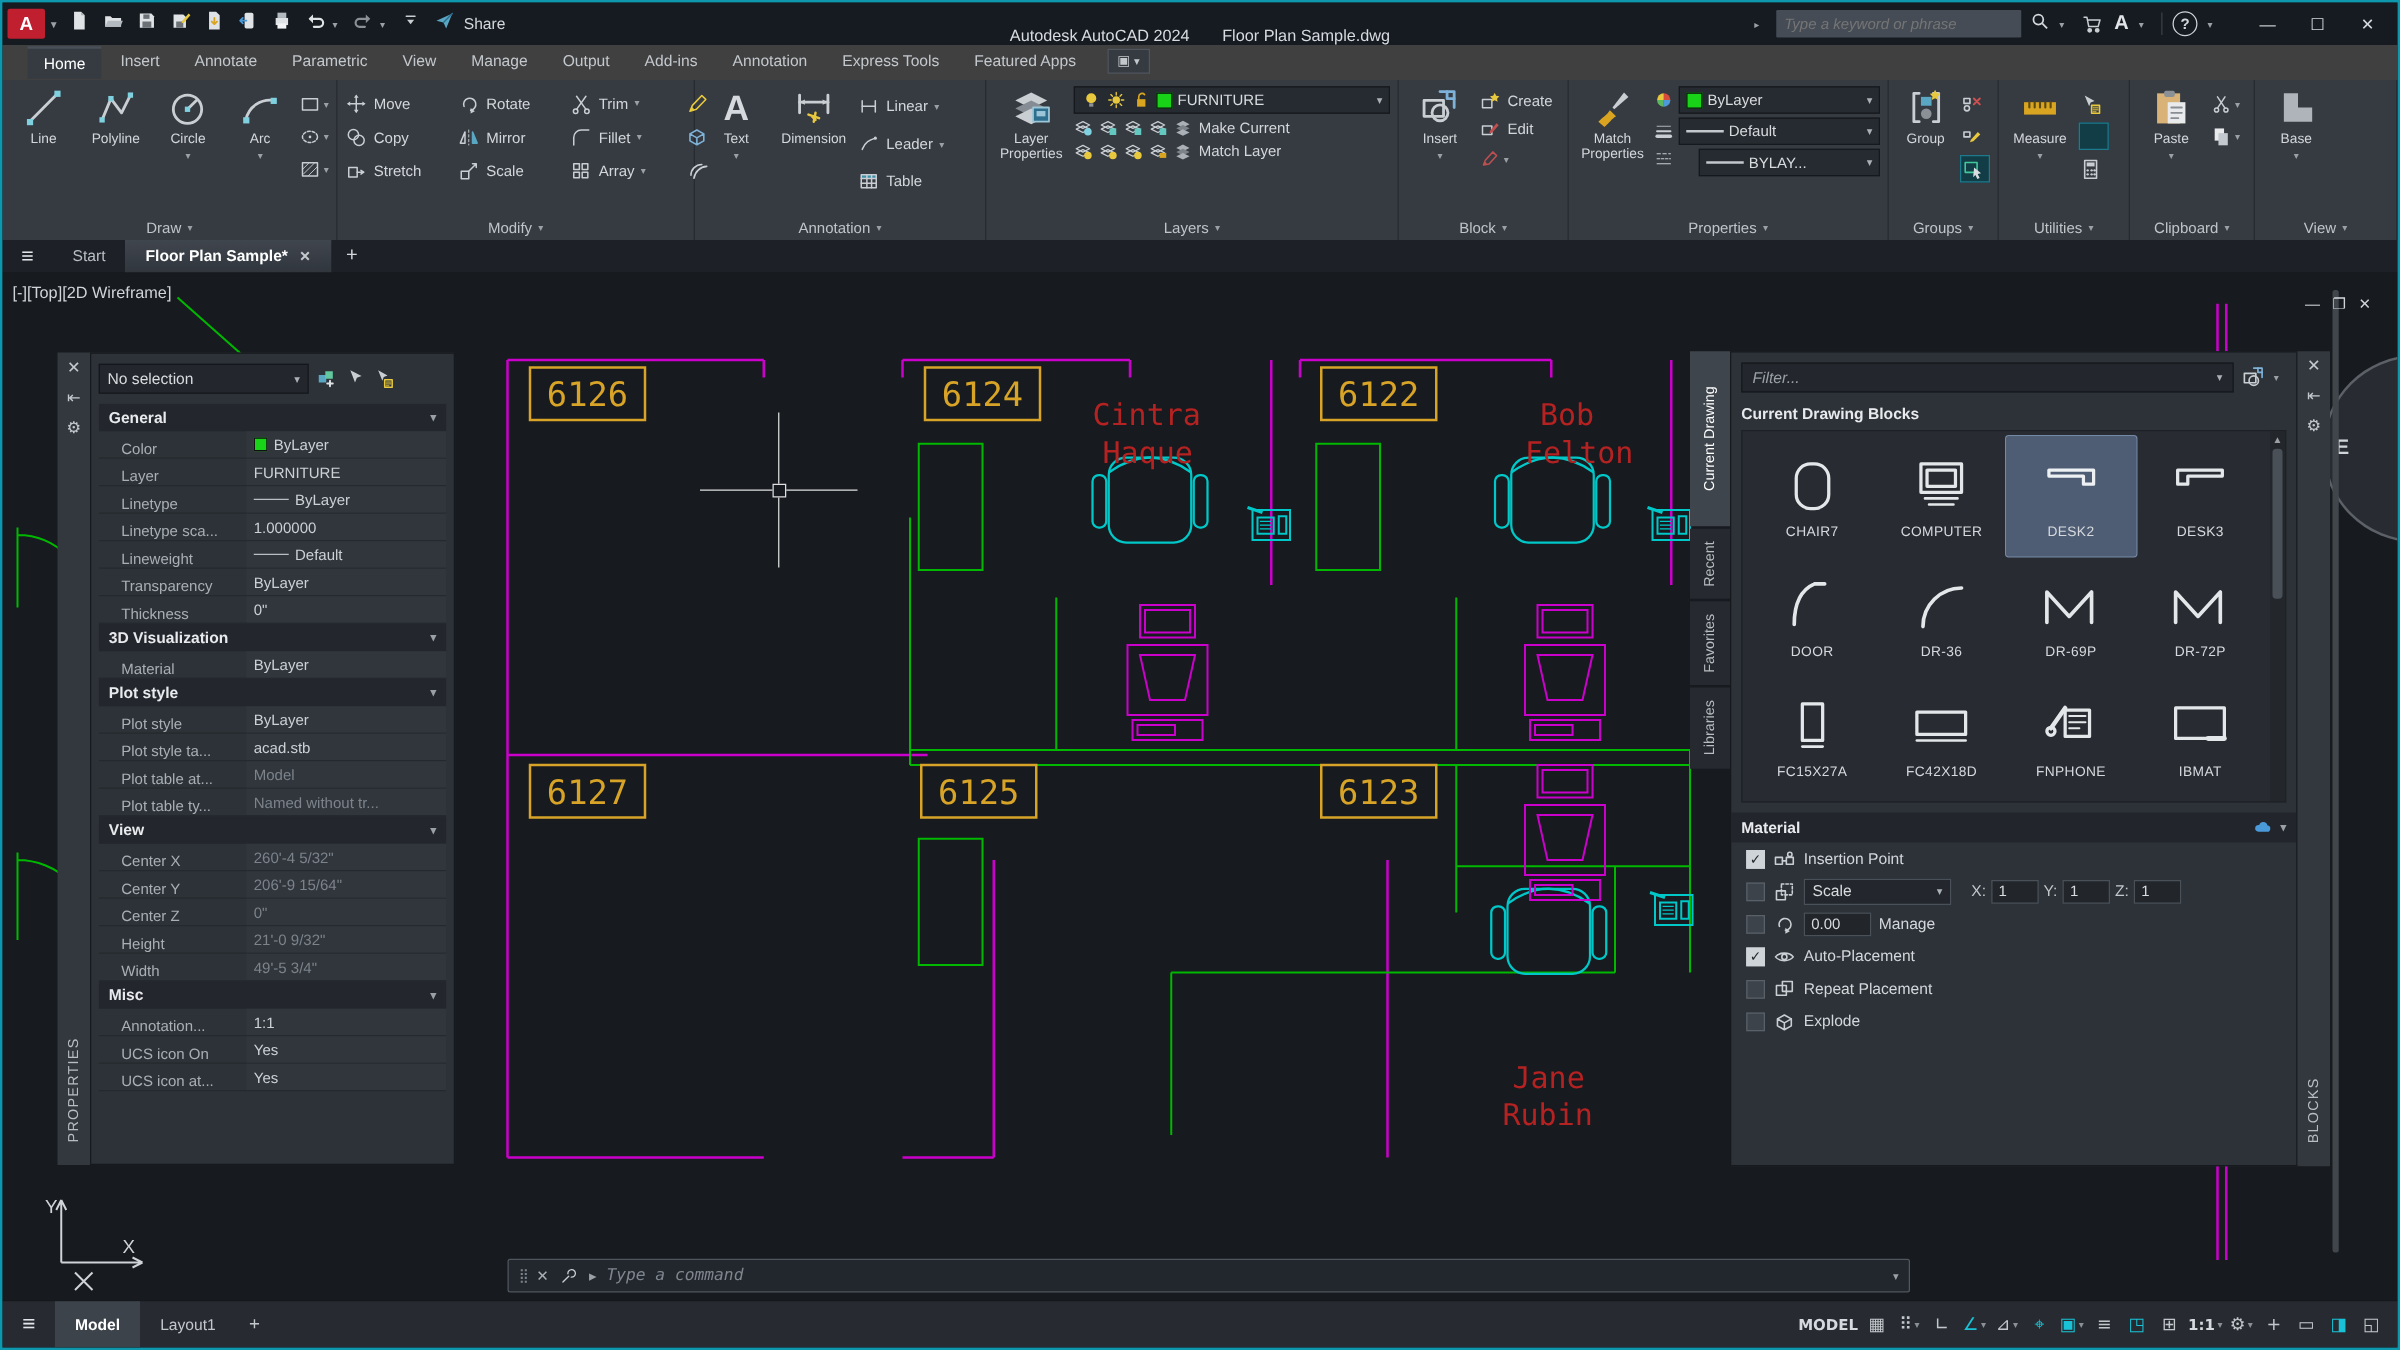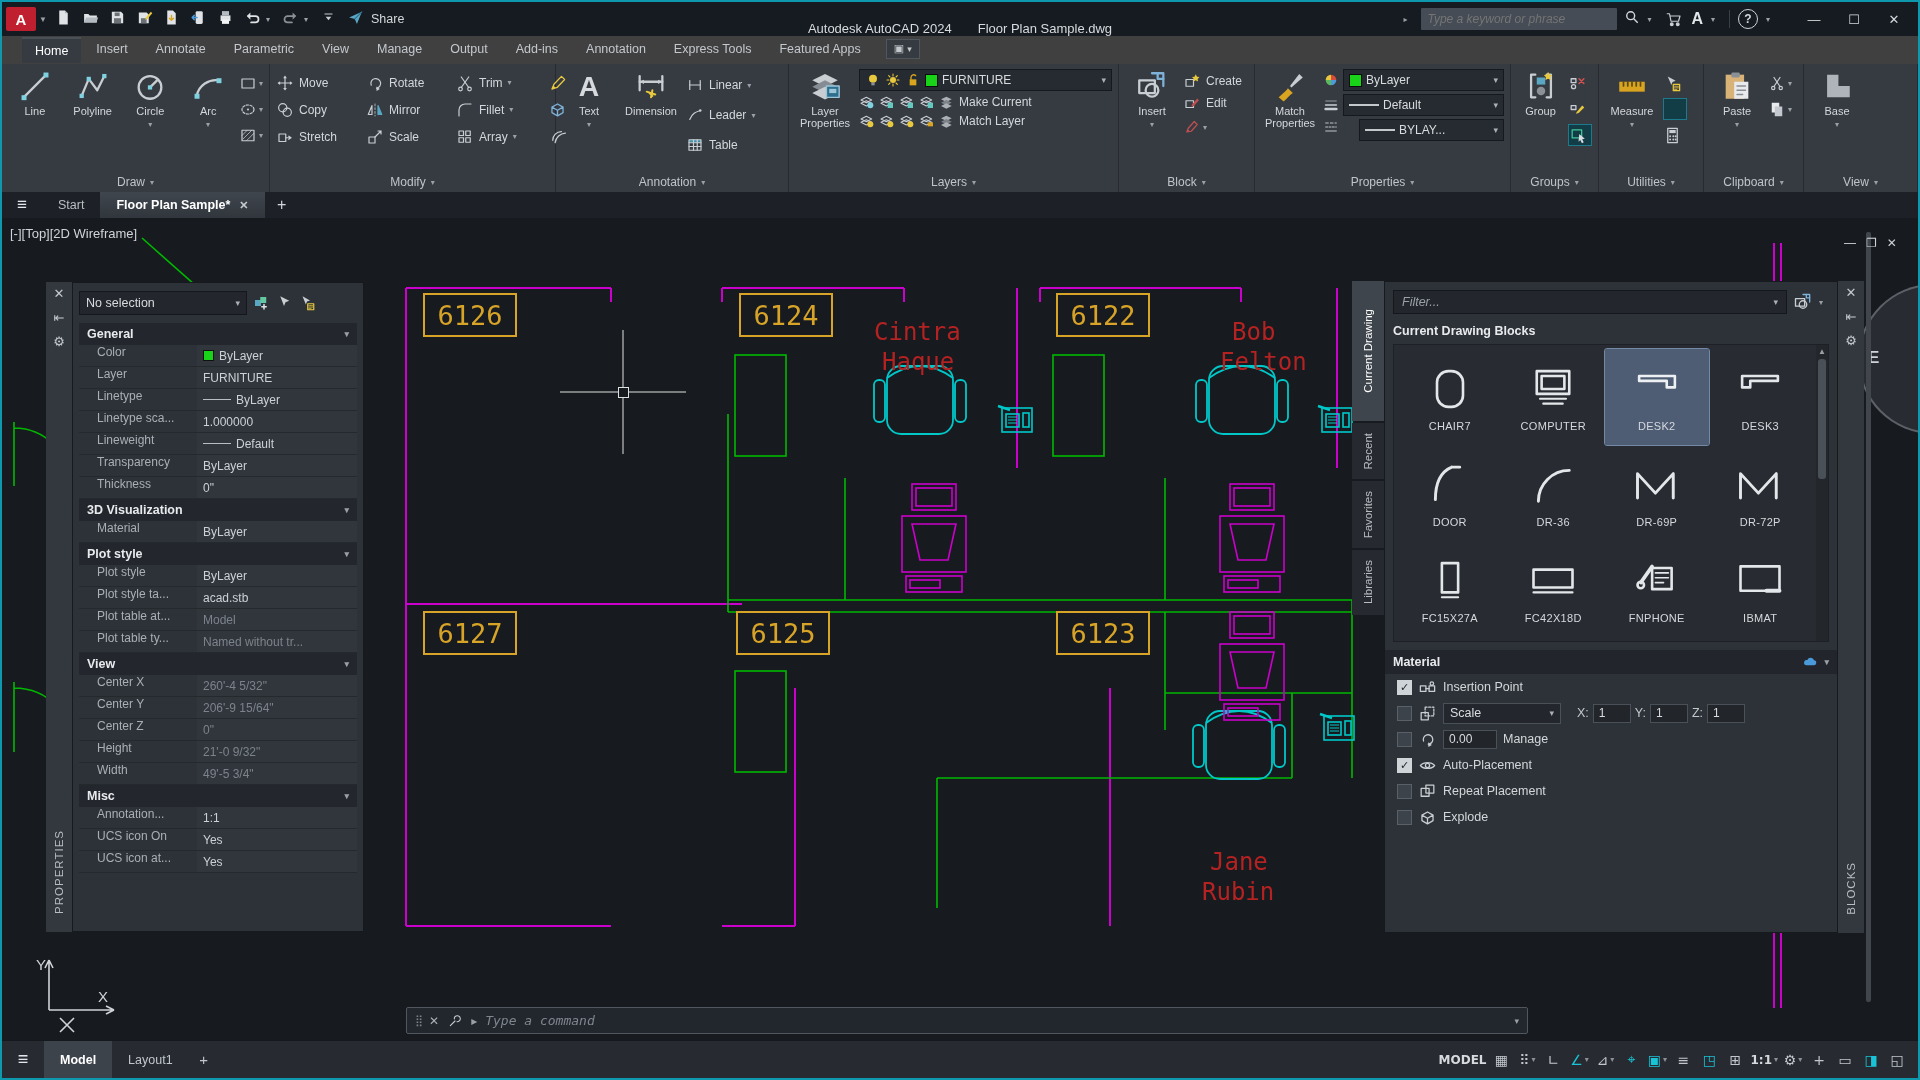--- a/index.html
+++ b/index.html
@@ -75,21 +75,21 @@
   .vtext{writing-mode:vertical-rl;transform:rotate(180deg);letter-spacing:1px;font-size:11.5px;color:#b8bdc2;margin-top:auto;margin-bottom:14px}
   
   .props{left:44px;top:64px;width:318px;height:650px}
   .pbody2{flex:1;background:#2d3238;border:1px solid #16191d;padding:8px 6px 0 6px;display:flex;flex-direction:column;overflow:hidden}
   .selrow{display:flex;align-items:center;gap:5px;margin-bottom:8px}
   .selcombo{flex:0 0 168px;display:flex;align-items:center;background:#23272d;border:1px solid #14171b;height:24px;padding:0 6px;color:#d8dcdf;font-size:12.5px}
   .selcombo .car{margin-left:auto;font-size:9px;color:#aab0b5}
   .selrow .miniic{width:18px;height:18px}
   .sechdr{height:22px;background:#23272d;display:flex;align-items:center;color:#e8eaed;font-weight:bold;font-size:12.5px;padding:0 8px}
   .sechdr .car{margin-left:auto;font-size:9px;color:#9aa0a6}
-  .prow{height:22px;display:flex;align-items:flex-start;font-size:12px;border-bottom:1px solid rgba(0,0,0,.18)}
+  .prow{height:22px;display:flex;align-items:flex-end;font-size:12px;border-bottom:1px solid rgba(0,0,0,.18)}
   .prow .pl{width:118px;color:#a9afb5;padding-left:18px;white-space:nowrap;overflow:hidden}
   .prow .pv{flex:1;display:flex;align-items:center;gap:5px;color:#ccd1d6;background:#31363d;height:100%;padding-left:6px;white-space:nowrap;overflow:hidden}
   .prow .pv.muted{color:#7c838a}
   .lineseg{width:28px;height:1.5px;background:#b9bec3;flex:none}
   
   .blktabs{position:absolute;left:1350px;top:63px;width:32px;z-index:5;display:flex;flex-direction:column;gap:2px}
   .btab{width:32px;display:flex;align-items:center;justify-content:center;background:#262a30;color:#b8bdc2;font-size:11.5px;padding:10px 0}
   .btab span{writing-mode:vertical-rl;transform:rotate(180deg)}
   .btab.active{background:#3f454d;color:#fff}
   .blocks{left:1382px;top:63px;width:480px;height:652px}

